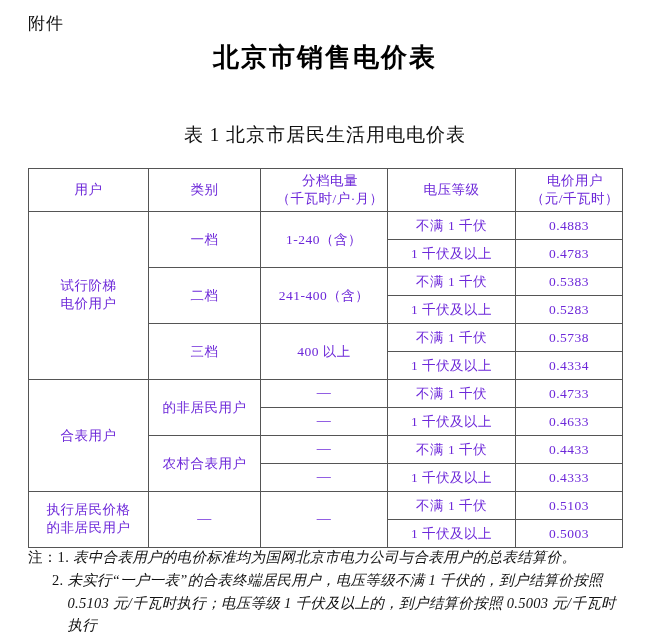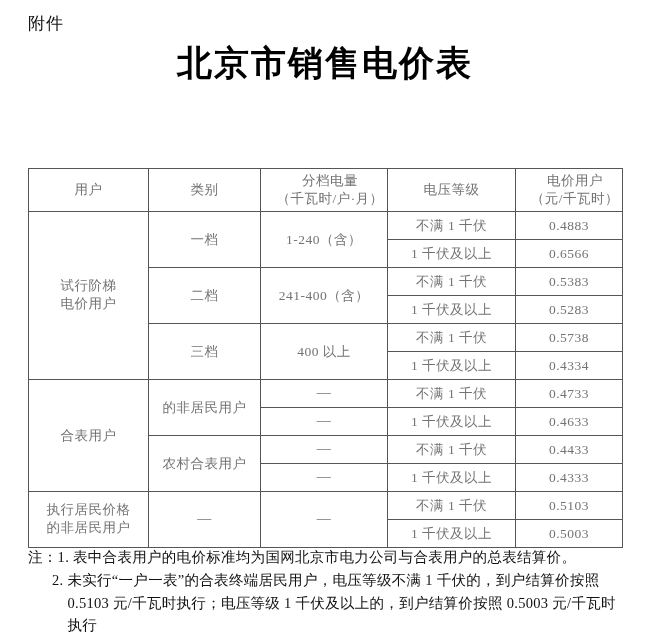--- a/index.html
+++ b/index.html
@@ -36,21 +36,21 @@
 
   
   .doc-title {
     position: absolute;
     left: 0;
     right: 0;
     top: 40px;
     text-align: center;
     font-family: "Liberation Sans", "DejaVu Sans", sans-serif;
     font-weight: bold;
-    font-size: 35px;
+    font-size: 26px;
     letter-spacing: 2px;
     color: #000;
   }
 
   
   .table-caption {
     position: absolute;
     left: 0;
     right: 0;
     top: 122px;
@@ -67,21 +67,21 @@
     left: 28px;
     top: 168px;
     width: 594px;
   }
   table.price-table {
     border-collapse: collapse;
     width: 594px;
     table-layout: fixed;
     font-family: "Liberation Serif", "DejaVu Serif", serif;
     font-size: 13.5px;
-    color: #737373;
+    color: #6d28d9;
   }
   table.price-table td,
   table.price-table th {
     border: 1px solid #555;
     text-align: center;
     vertical-align: middle;
     padding: 0 2px;
     font-weight: normal;
     line-height: 1.32;
     letter-spacing: 0.5px;
@@ -124,39 +124,41 @@
   .note-row {
     display: flex;
     align-items: flex-start;
   }
   .note-lead {
     flex: 0 0 auto;
     white-space: pre;
   }
   .note-body {
     flex: 1 1 auto;
+    font-style: italic;
   }
   .note-row-2 {
     margin-top: 1px;
     padding-left: 24px;
   }
   .note-num {
     flex: 0 0 auto;
     white-space: pre;
   }
 </style>
 </head>
 <body>
 
 <div class="page">
 
   <div class="attach-label">附件</div>
 
   <div class="doc-title">北京市销售电价表</div>
 
+  <div class="table-caption">表 1 北京市居民生活用电电价表</div>
 
   <div class="table-wrap">
     <table class="price-table">
       <colgroup>
         <col class="col-user">
         <col class="col-cat">
         <col class="col-tier">
         <col class="col-volt">
         <col class="col-price">
       </colgroup>
@@ -182,21 +184,21 @@
             <span>试行阶梯</span><br>
             <span>电价用户</span>
           </td>
           <td rowspan="2">一档</td>
           <td rowspan="2">1-240（含）</td>
           <td>不满 1 千伏</td>
           <td>0.4883</td>
         </tr>
         <tr>
           <td>1 千伏及以上</td>
-          <td>0.6566</td>
+          <td>0.4783</td>
         </tr>
 
         <tr>
           <td rowspan="2">二档</td>
           <td rowspan="2">241-400（含）</td>
           <td>不满 1 千伏</td>
           <td>0.5383</td>
         </tr>
         <tr>
           <td>1 千伏及以上</td>

